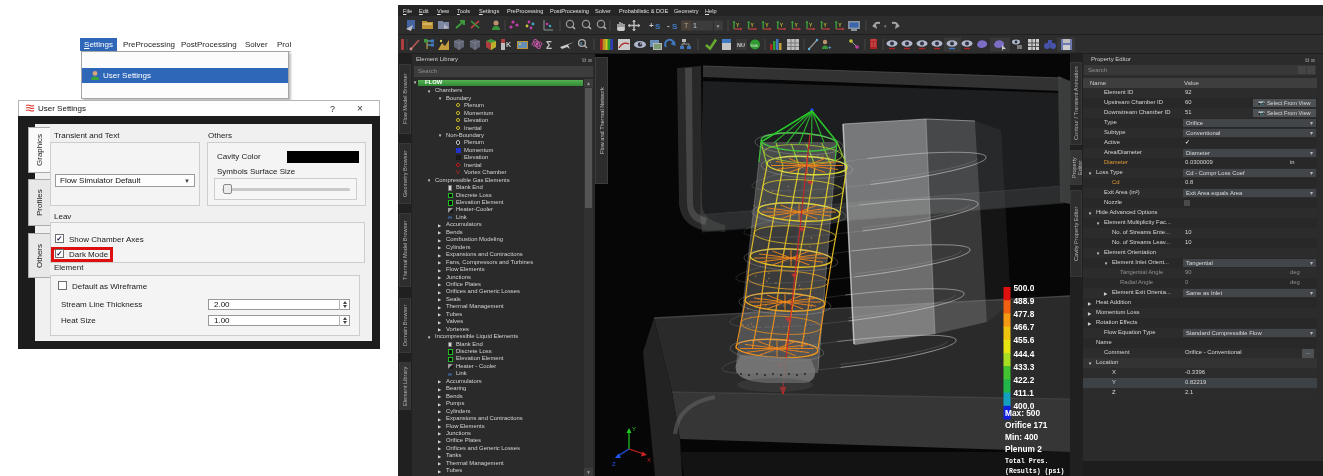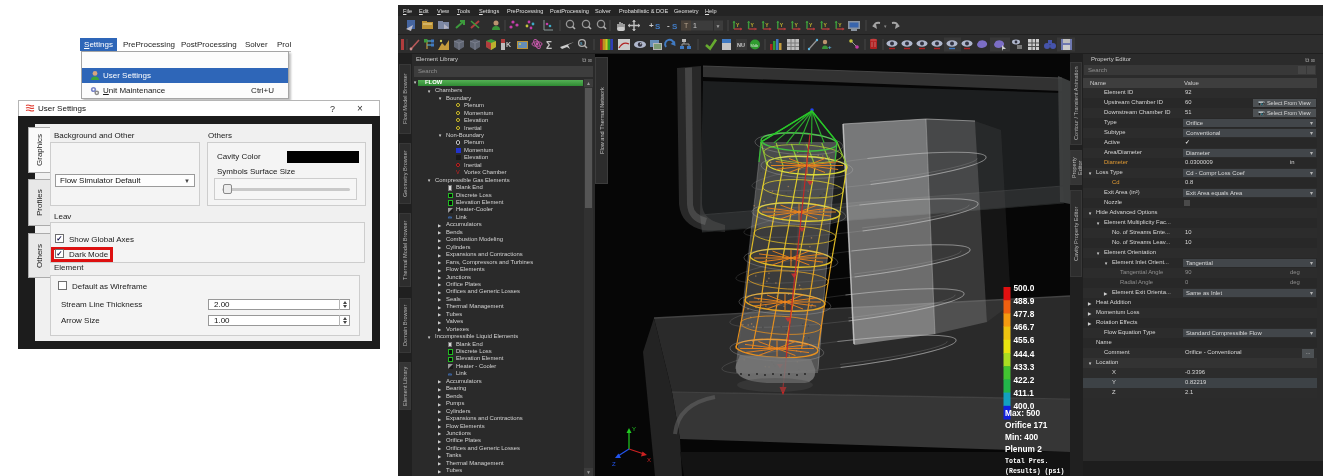--- a/index.html
+++ b/index.html
@@ -64,30 +64,20 @@
 <div class="mitem" style="left:245px;">Solver</div>
 <div class="mitem" style="left:277px;width:15px;overflow:hidden;">Prol</div>
 <div class="dd">
   <div class="dditem" style="top:16px;background:#2e66b8;color:#ffffff;">
     <svg style="position:absolute;left:8px;top:2px" width="10" height="11" viewBox="0 0 10 11">
         <circle cx="5" cy="3.4" r="2.4" fill="#d6a57c"></circle>
         <path d="M1 10 Q1 6.5 5 6.5 Q9 6.5 9 10 Z" fill="#3aa43a"></path>
       </svg>
     <span style="margin-left:21px;">User Settings</span>
   </div>
-  <div class="dditem" style="top:31px;">
-    <svg style="position:absolute;left:8px;top:3px" width="10" height="10" viewBox="0 0 10 10">
-        <circle cx="3.5" cy="3.5" r="2.6" fill="#7a86c8"></circle>
-        <circle cx="3.5" cy="3.5" r="1" fill="#fff"></circle>
-        <circle cx="6.8" cy="6.8" r="2.4" fill="#8a8a8a"></circle>
-        <circle cx="6.8" cy="6.8" r="0.9" fill="#fff"></circle>
-      </svg>
-    <span style="margin-left:21px;"><u>U</u>nit Maintenance</span>
-    <span style="position:absolute;right:14px;top:0;">Ctrl+U</span>
-  </div>
 </div>
 
 <div class="dlg">
   <div class="dlg-title">
     <svg style="position:absolute;left:6px;top:3px" width="10" height="9" viewBox="0 0 10 9">
         <path d="M1 1.5 Q3 0.5 5 1.5 T9 1.5" stroke="#e03c31" stroke-width="1.2" fill="none"></path>
         <path d="M1 4 Q3 3 5 4 T9 4" stroke="#e03c31" stroke-width="1.2" fill="none"></path>
         <path d="M1 6.5 Q3 5.5 5 6.5 T9 6.5" stroke="#e03c31" stroke-width="1.2" fill="none"></path>
       </svg>
     <span style="position:absolute;left:19px;top:3px;font-size:8px;color:#111;">User Settings</span>
@@ -99,48 +89,48 @@
   <div class="vtabL" style="left:10px;top:27px;height:46px;background:#fafafa;">
       <span style="font-size:8px;color:#222;">Graphics</span>
     </div>
   <div class="vtabL" style="left:10px;top:79px;height:47px;">
       <span style="font-size:8px;color:#222;">Profiles</span>
     </div>
   <div class="vtabL" style="left:10px;top:133px;height:45px;">
       <span style="font-size:8px;color:#222;">Others</span>
     </div>
 
-  <div class="glabel" style="left:36px;top:31px;">Background and Other</div>
+  <div class="glabel" style="left:36px;top:31px;">Transient and Text</div>
   <div class="gbox" style="left:32px;top:42px;width:150px;height:64px;"></div>
   <div class="abs" style="left:37px;top:74px;width:140px;height:13px;background:#fdfdfd;border:1px solid #9a9a9a;font-size:8px;color:#111;line-height:12px;padding-left:4px;">Flow Simulator Default<span style="position:absolute;right:4px;top:0px;font-size:6px;color:#444;">▼</span></div>
   <div class="glabel" style="left:190px;top:31px;">Others</div>
   <div class="gbox" style="left:189px;top:42px;width:159px;height:64px;"></div>
   <div class="glabel" style="left:199px;top:52px;">Cavity Color</div>
   <div class="abs" style="left:269px;top:51px;width:72px;height:12px;background:#000;"></div>
   <div class="glabel" style="left:199px;top:67px;">Symbols Surface Size</div>
   <div class="gbox" style="left:196px;top:78px;width:143px;height:22px;background:#f6f6f6;"></div>
   <div class="abs" style="left:204px;top:88px;width:128px;height:3px;background:#c9c9c9;border-radius:2px;"></div>
   <div class="abs" style="left:205px;top:84px;width:9px;height:10px;background:#ececec;border:1px solid #8a8a8a;border-radius:2px;"></div>
   <div class="glabel" style="left:36px;top:112px;">Leav</div>
   <div class="gbox" style="left:32px;top:122px;width:315px;height:41px;"></div>
   <div class="cb" style="left:37px;top:134px;">✓</div>
-  <div class="cblab" style="left:51px;top:135px;">Show Global Axes</div>
+  <div class="cblab" style="left:51px;top:135px;">Show Chamber Axes</div>
   <div class="abs" style="left:33px;top:146.5px;width:62px;height:15px;border:3px solid #dd1010;"></div>
   <div class="cb" style="left:37px;top:149px;">✓</div>
   <div class="cblab" style="left:51px;top:150px;">Dark Mode</div>
   <div class="glabel" style="left:36px;top:163px;">Element</div>
   <div class="gbox" style="left:32px;top:175px;width:310px;height:61px;"></div>
   <div class="cb" style="left:40px;top:181px;"></div>
   <div class="cblab" style="left:54px;top:182px;">Default as Wireframe</div>
   <div class="cblab" style="left:43px;top:200px;">Stream Line Thickness</div>
   <div class="spin" style="top:199px;">2.00<span class="spinbtn">
         <i class="u"></i>
         <i class="d"></i>
       </span></div>
-  <div class="cblab" style="left:43px;top:216px;">Arrow Size</div>
+  <div class="cblab" style="left:43px;top:216px;">Heat Size</div>
   <div class="spin" style="top:215px;">1.00<span class="spinbtn">
         <i class="u"></i>
         <i class="d"></i>
       </span></div>
 </div>
 
 <div id="app">
 <div id="mbar"></div>
 <div class="am" style="left:5px;"><u>F</u>ile</div>
 <div class="am" style="left:21px;"><u>E</u>dit</div>

